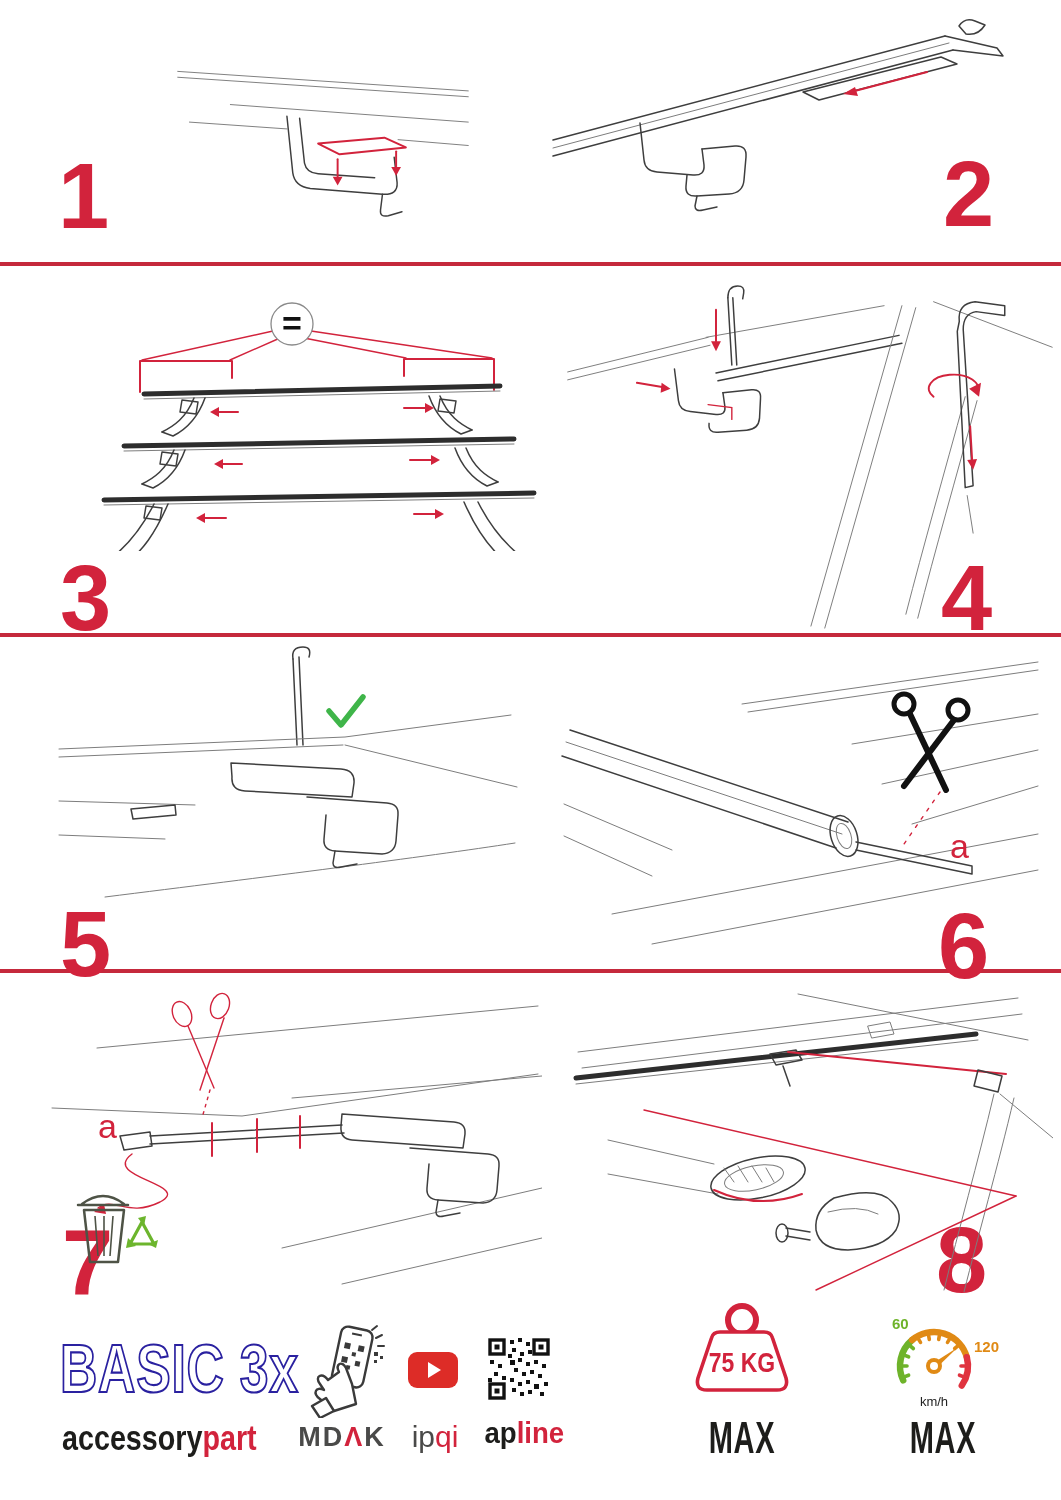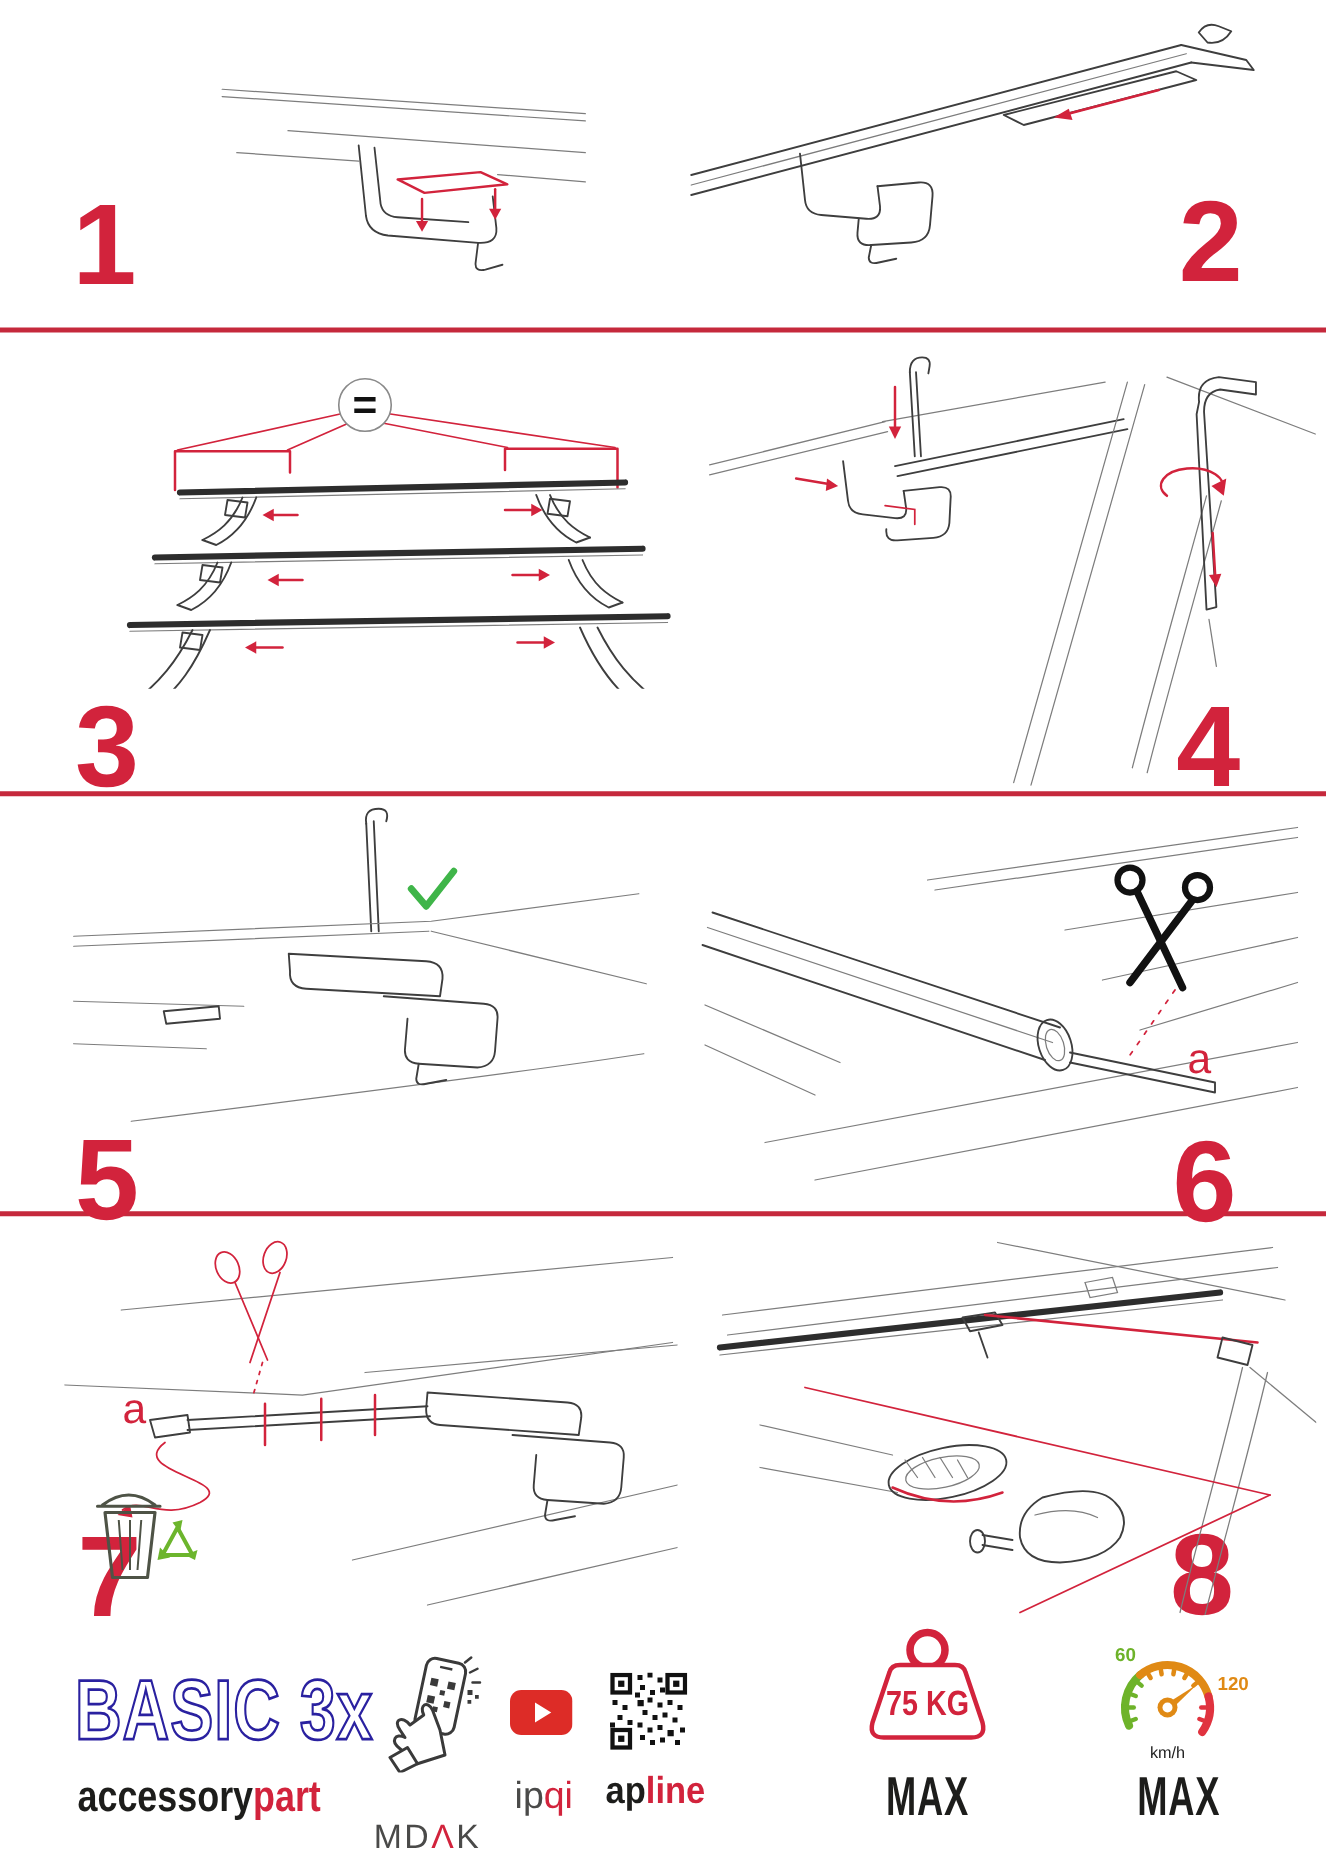--- a/index.html
+++ b/index.html
@@ -20,21 +20,21 @@
   .basic-title{position:absolute;left:60px;top:1334px;font-size:68px;font-weight:700;
       letter-spacing:1px;line-height:1;color:#2a21a0;transform:scaleX(0.76);transform-origin:left top;white-space:nowrap;}
   @supports (-webkit-text-stroke: 1px black){
     .basic-title{color:transparent;-webkit-text-stroke:2.2px #2a21a0;}
   }
   .brandline{position:absolute;left:62px;top:1420px;font-size:35px;font-weight:700;
       line-height:1;transform:scaleX(0.82);transform-origin:left top;white-space:nowrap;}
   .brand-black{color:#1d1d1b;}
   .brand-red{color:#d2233c;}
   .logo-text{position:absolute;line-height:1;text-align:center;white-space:nowrap;}
-  .mdak{left:284px;top:1424px;width:116px;font-size:27px;font-weight:400;letter-spacing:2px;color:#4a4a49;margin-top:32px;}
+  .mdak{left:284px;top:1424px;width:116px;font-size:27px;font-weight:700;letter-spacing:2px;color:#4a4a49;}
   .mdak .accent{color:#d2233c;}
   .ipqi{left:403px;top:1422px;width:64px;font-size:30px;color:#4a4a49;}
   .ipqi .accent{color:#d2233c;}
   .apline{left:482px;top:1418px;width:92px;font-size:30px;font-weight:700;color:#1d1d1b;transform:scaleX(0.92);transform-origin:left top;}
   .apline .accent{color:#d2233c;}
   .max{position:absolute;font-size:44px;font-weight:700;color:#1d1d1b;line-height:1;
       text-align:center;transform:scaleX(0.66);transform-origin:center top;letter-spacing:1px;}
 </style>
 </head>
 <body>

